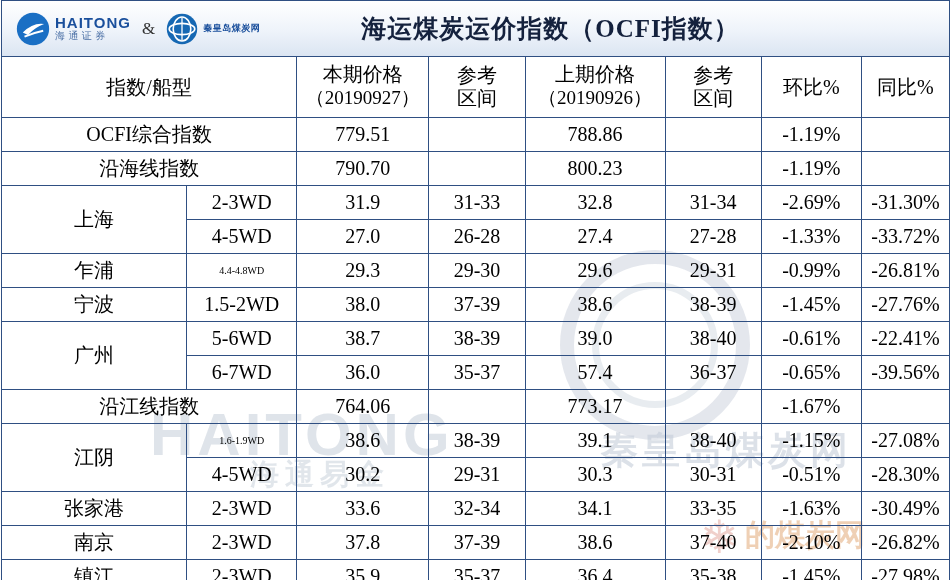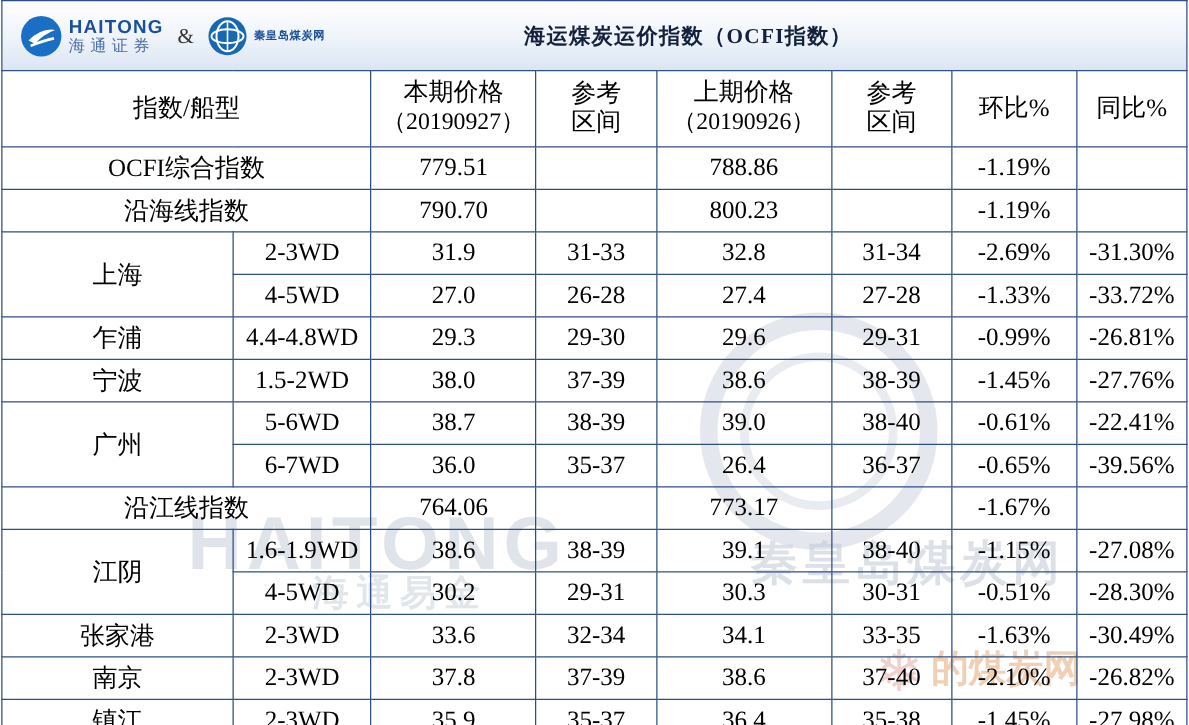--- a/index.html
+++ b/index.html
@@ -121,21 +121,21 @@
     line-height: 1.05;
   }
   .logo-ht .words .cn {
     font-size: 15px;
     font-weight: bold;
     color: #1a4f9c;
     letter-spacing: 1px;
     font-family: "Liberation Sans", sans-serif;
   }
   .logo-ht .words .en {
-    font-size: 13px;
+    font-size: 10px;
     color: #4a6fa5;
     letter-spacing: 0.3px;
     font-family: "Liberation Sans", sans-serif;
   }
   .amp {
     font-size: 17px;
     color: #333;
     margin: 0 11px;
     font-family: "Liberation Serif", serif;
   }
@@ -154,21 +154,21 @@
     font-weight: bold;
     line-height: 1.15;
     letter-spacing: 0.5px;
   }
   .title-zone {
     flex: 1;
     text-align: center;
     padding-right: 150px;
   }
   .doc-title {
-    font-size: 17px;
+    font-size: 25px;
     font-weight: bold;
     color: #14213d;
     letter-spacing: 1px;
   }
 
   
   table.ocfi {
     position: relative;
     z-index: 2;
     border-collapse: collapse;
@@ -205,21 +205,21 @@
   .name-cell {
     font-size: 20px;
     margin-top: 41px;
   }
   .ship-cell {
     font-size: 17px;
     font-family: "Liberation Serif", serif;
     margin-top: 10px;
   }
   .ship-cell.small {
-    font-size: 20px;
+    font-size: 10px;
   }
   .range-cell {
     font-size: 18px;
   }
   .blank {
     background: transparent;
   }
 </style>
 </head>
 <body>
@@ -371,21 +371,21 @@
         <td class="range-cell">38-39</td>
         <td class="num">39.0</td>
         <td class="range-cell">38-40</td>
         <td class="num">-0.61%</td>
         <td class="num">-22.41%</td>
       </tr>
       <tr>
         <td class="ship-cell">6-7WD</td>
         <td class="num">36.0</td>
         <td class="range-cell">35-37</td>
-        <td class="num">26.4</td>
+        <td class="num">57.4</td>
         <td class="range-cell">36-37</td>
         <td class="num">-0.65%</td>
         <td class="num">-39.56%</td>
       </tr>
       <tr>
         <td class="name-cell" colspan="2">沿江线指数</td>
         <td class="num">764.06</td>
         <td class="range-cell blank"></td>
         <td class="num">773.17</td>
         <td class="range-cell blank"></td>

